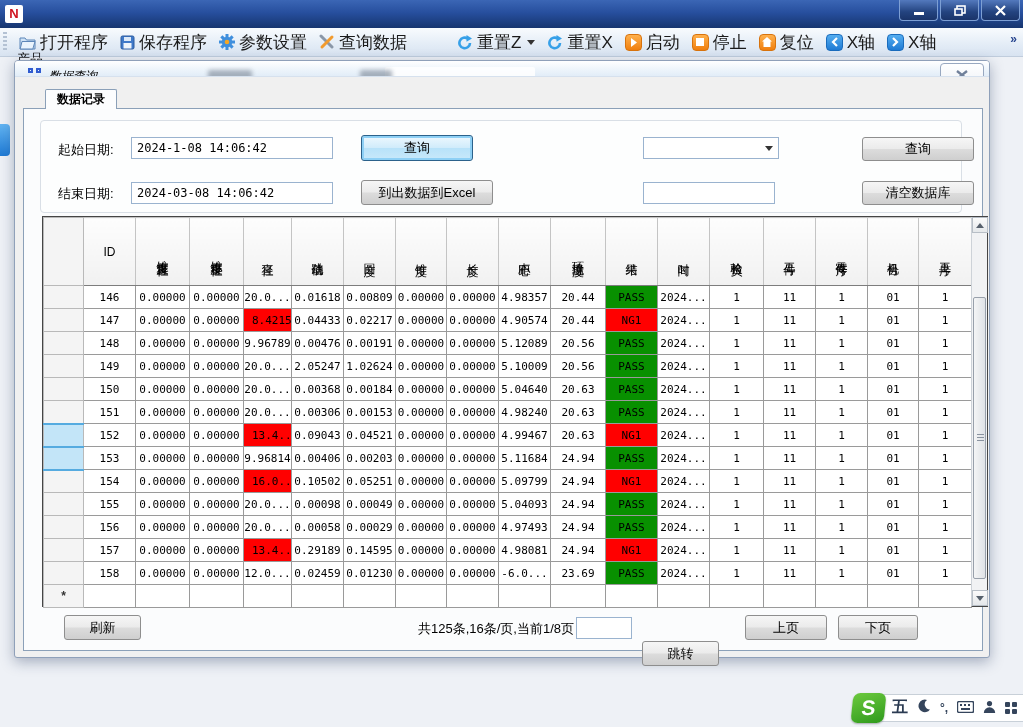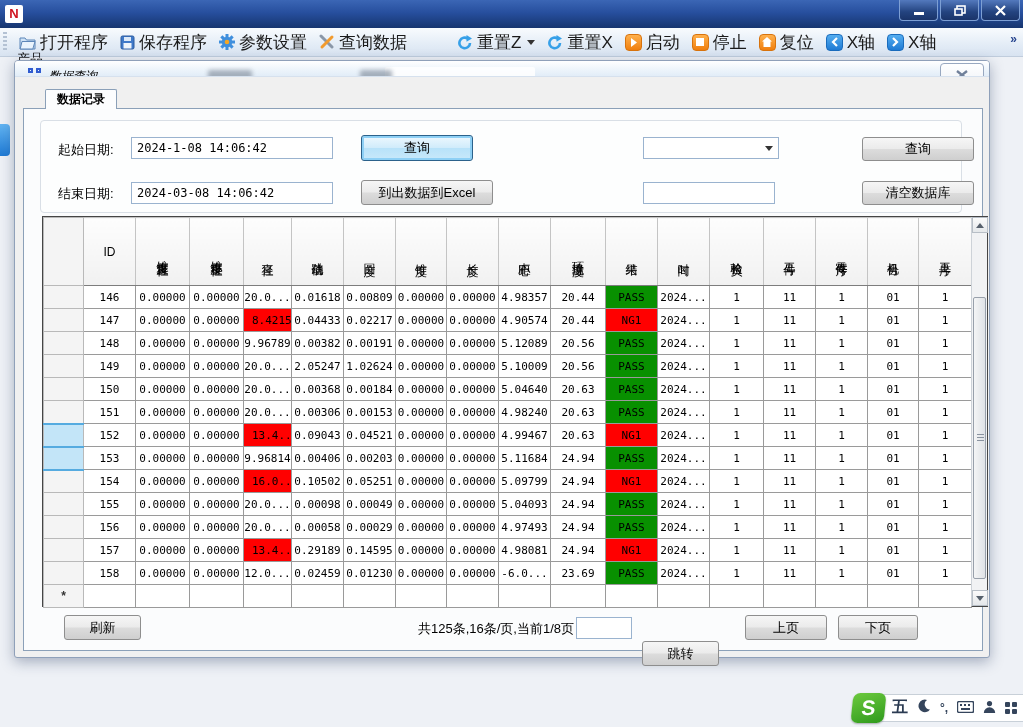--- a/index.html
+++ b/index.html
@@ -396,21 +396,21 @@
               <td>1</td>
               <td>01</td>
               <td>1</td>
             </tr>
             <tr>
               <th class="rowhead"></th>
               <td>148</td>
               <td>0.00000</td>
               <td>0.00000</td>
               <td>9.96789</td>
-              <td>0.00382</td>
+              <td>0.00476</td>
               <td>0.00191</td>
               <td>0.00000</td>
               <td>0.00000</td>
               <td>5.12089</td>
               <td>20.56</td>
               <td class="pass">PASS</td>
               <td>2024...</td>
               <td>1</td>
               <td>11</td>
               <td>1</td>

